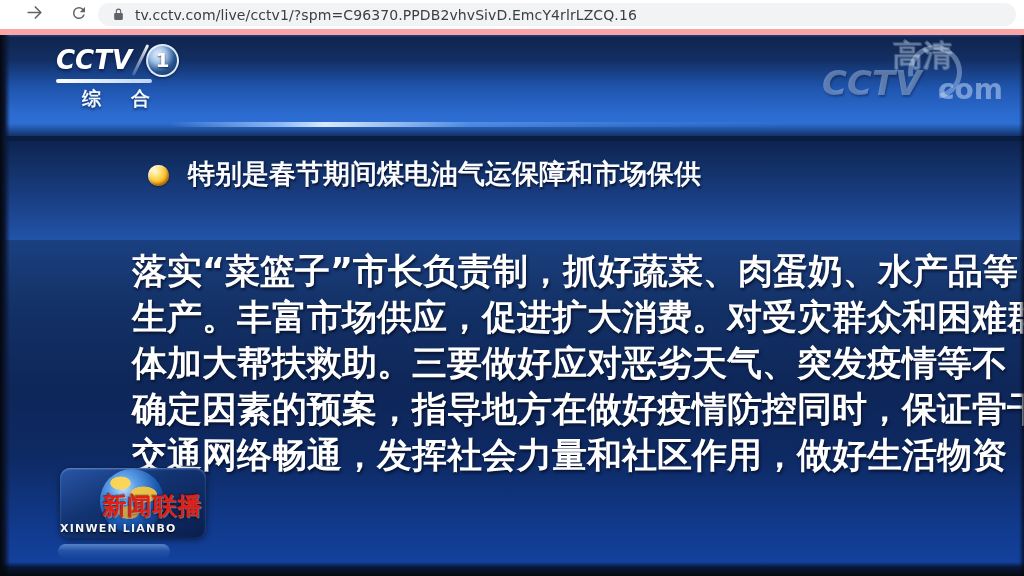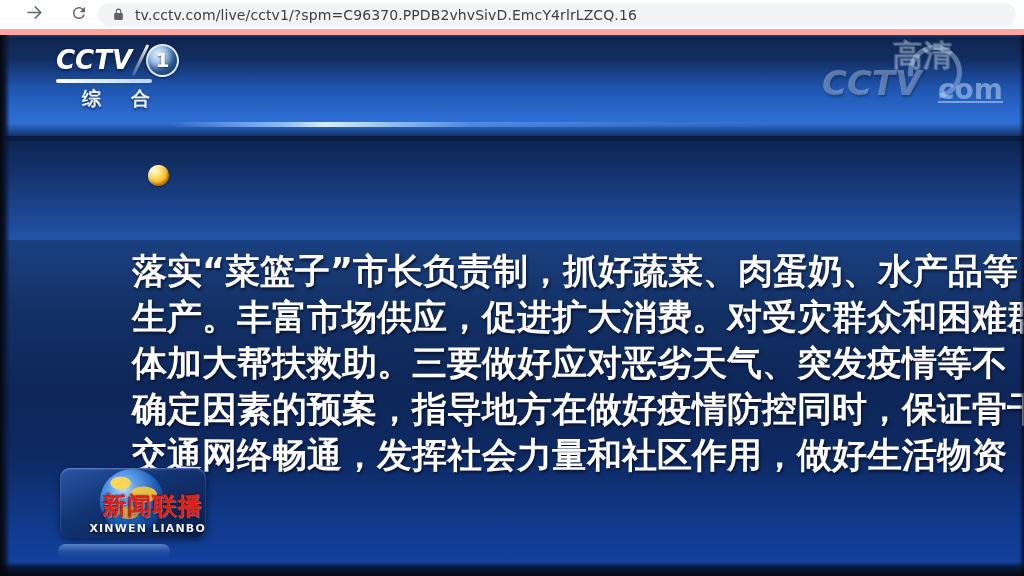--- a/index.html
+++ b/index.html
@@ -78,21 +78,21 @@
     background:linear-gradient(90deg,transparent 0%,rgba(160,200,255,.85) 18%,rgba(225,242,255,.95) 25%,rgba(120,180,255,.45) 48%,rgba(120,180,255,.15) 75%,transparent 100%);}
   
   .watermark{position:absolute;left:822px;top:8px;width:190px;height:85px;z-index:5;}
   .watermark span{position:absolute;white-space:nowrap;}
   .wm-cctv{left:0;top:26px;font-size:34px;font-weight:800;font-style:italic;
     color:rgba(200,220,248,.40);text-shadow:1px 2px 2px rgba(10,30,70,.4);}
   .wm-ring{left:86px;top:8px;width:54px;height:54px;border-radius:50%;box-sizing:border-box;
     border:5px solid rgba(205,228,255,.38);border-bottom-color:transparent;transform:rotate(35deg);}
   .wm-hd{left:70px;top:-2px;font-size:30px;font-weight:700;color:rgba(210,230,255,.22);
     text-shadow:1px 1px 1px rgba(230,242,255,.30);}
-  .wm-com{left:116px;top:36px;font-size:28px;font-weight:600;color:rgba(205,226,250,.5);text-decoration:underline;}
+  .wm-com{left:116px;top:36px;font-size:28px;font-weight:600;color:rgba(205,226,250,.5);}
   
   .bullet-row{position:absolute;left:148px;top:14px;display:flex;}
   .bullet-dot{
     width:21px;height:21px;border-radius:50%;margin-top:10px;flex:0 0 auto;
     background:radial-gradient(circle at 34% 30%,#fffbe2 0%,#ffe37a 25%,#fdbf2a 55%,#e08a00 85%,#b86f00 100%);
     box-shadow:inset -1px -2px 3px rgba(120,60,0,.6),0 1px 2px rgba(0,0,0,.45),inset 1px 1px 2px rgba(255,255,255,.9);
   }
   .bullet-lines{margin-left:19px;font-size:27px;line-height:37px;font-weight:800;color:#fafcff;
     text-shadow:1px 2px 2px rgba(5,12,35,.8);white-space:nowrap;}
   
@@ -108,21 +108,21 @@
   .globe{position:absolute;left:40px;top:1px;width:64px;height:64px;border-radius:50%;
     background:
       radial-gradient(ellipse 14px 9px at 32% 22%,rgba(255,214,80,.95) 0 70%,transparent 75%),
       radial-gradient(ellipse 20px 12px at 68% 40%,rgba(250,200,60,.9) 0 65%,transparent 70%),
       radial-gradient(ellipse 16px 10px at 45% 68%,rgba(240,185,50,.8) 0 60%,transparent 68%),
       radial-gradient(circle at 36% 30%,#bfe0ff 0%,#5da0e8 22%,#1c5ab4 55%,#0b2c6a 85%,#081f50 100%);
   }
   .badge-title{position:absolute;left:0;right:0;top:22px;text-align:center;
     font-size:24px;font-weight:900;letter-spacing:1px;color:#e31e15;white-space:nowrap;
     text-shadow:1px 1px 0 rgba(255,255,255,.35),-1px -1px 1px rgba(60,0,0,.5),0 2px 3px rgba(0,0,0,.5);margin-left:39px;}
-  .badge-sub{position:absolute;left:0;right:0;bottom:3px;text-align:right;
+  .badge-sub{position:absolute;left:0;right:0;bottom:3px;text-align:left;
     font-size:11px;font-weight:700;letter-spacing:1.2px;color:#f2f6ff;
     text-shadow:0 1px 2px #000;white-space:nowrap;}
   .reflection{position:absolute;left:58px;top:515px;width:112px;height:15px;border-radius:8px;z-index:5;
     background:linear-gradient(180deg,rgba(150,195,250,.55) 0%,rgba(90,140,210,.25) 45%,rgba(40,80,150,.05) 100%);}
 </style>
 </head>
 <body>
 
 <div class="chrome">
   <div class="nav-btn fwd">
@@ -173,20 +173,21 @@
       <span class="wm-com">com</span>
     </div>
 
     <div class="flare"></div>
   </div>
 
   <div class="band-bullet">
     <div class="bullet-row">
       <span class="bullet-dot"></span>
       <div class="bullet-lines">
+        <div>特别是春节期间煤电油气运保障和市场保供</div>
       </div>
     </div>
   </div>
 
   <div class="band-body">
     <div class="body-text">
       <div>落实“菜篮子”市长负责制，抓好蔬菜、肉蛋奶、水产品等</div>
       <div>生产。丰富市场供应，促进扩大消费。对受灾群众和困难群</div>
       <div>体加大帮扶救助。三要做好应对恶劣天气、突发疫情等不</div>
       <div>确定因素的预案，指导地方在做好疫情防控同时，保证骨干</div>

